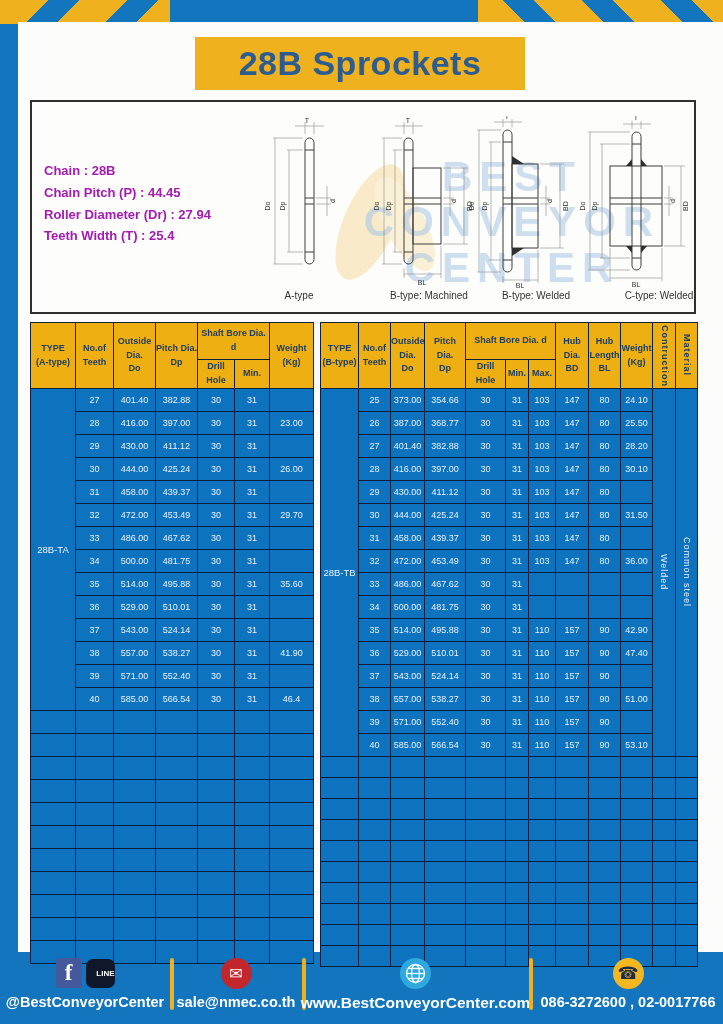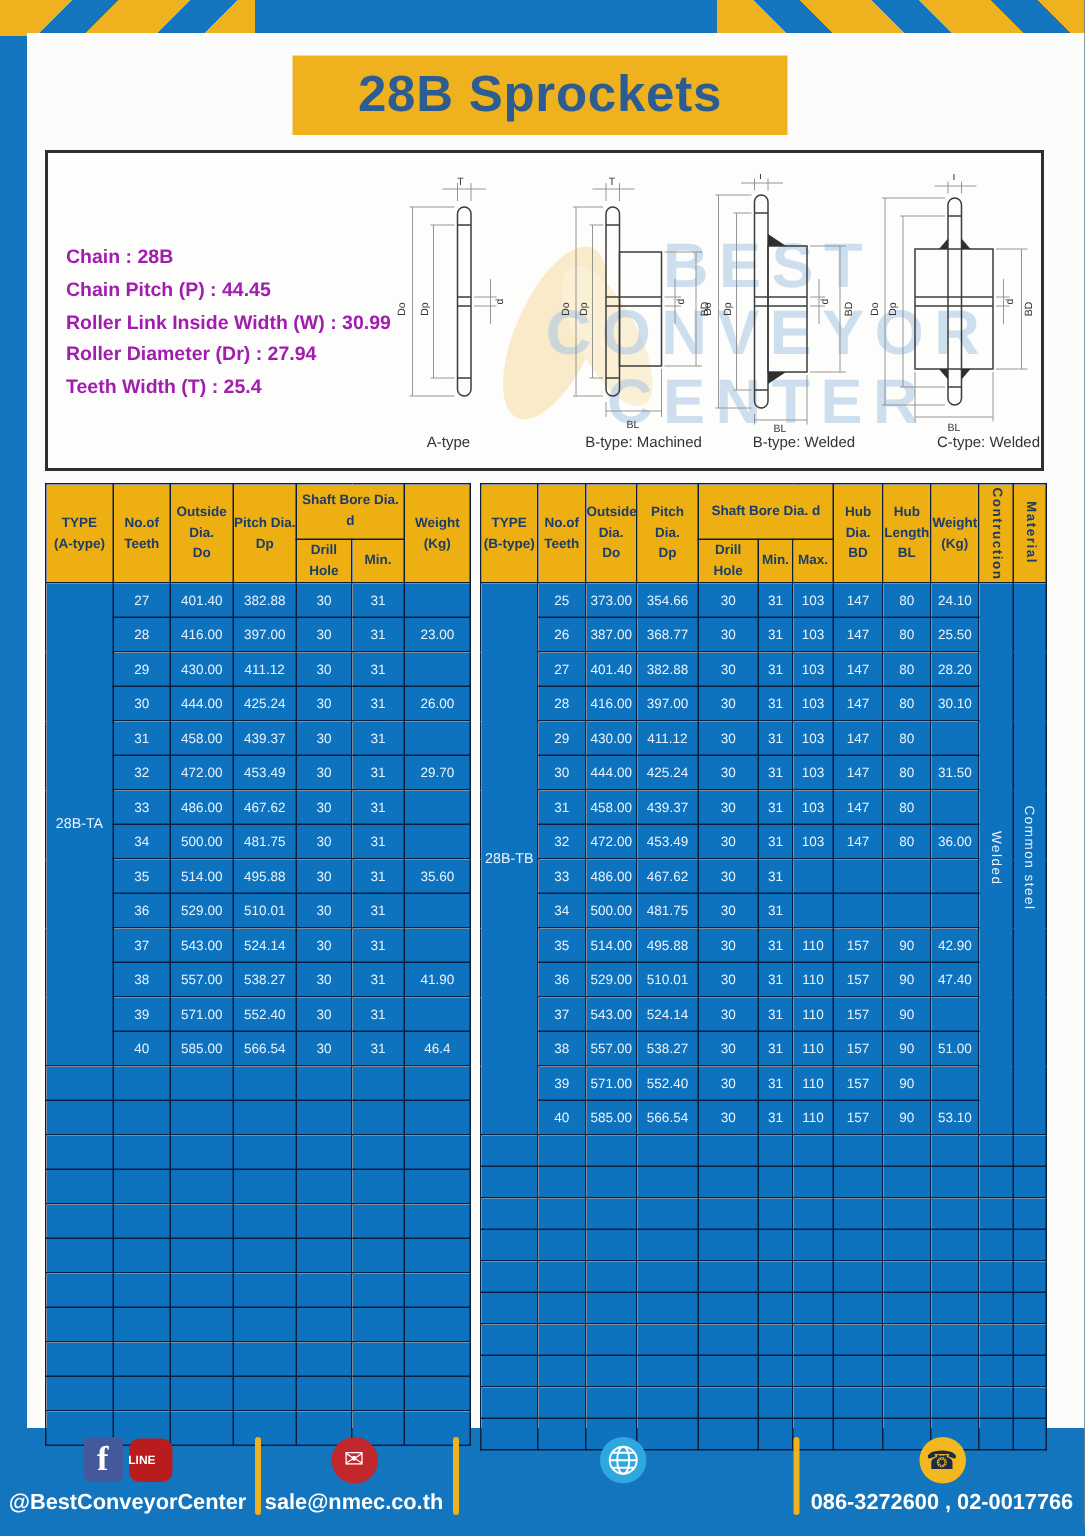--- a/index.html
+++ b/index.html
@@ -42,22 +42,22 @@
   .empty-b td{height:20px;}
   .vert{writing-mode:vertical-rl;letter-spacing:1px;text-align:center;}
   th.vert{height:auto;}
   td.type-cell{font-size:9.5px;}
   
   .footer-sec{position:absolute;display:flex;flex-direction:column;align-items:center;gap:5px;top:957px;}
   .footer-sec .label{color:#fff;font-weight:700;font-size:14.5px;white-space:nowrap;}
   .icon-row{display:flex;gap:4px;align-items:center;height:32px;}
   .fb-icon{width:26px;height:30px;background:#44599C;color:#fff;border-radius:3px;
     font:700 23px/29px "Liberation Serif",serif;text-align:center;}
-  .line-icon{width:29px;height:29px;background:#b91c1c;border-radius:7px;color:#fff;
-    font:700 8px/29px "Liberation Sans",sans-serif;text-align:left;}
+  .line-icon{width:29px;height:29px;background:#0f172a;border-radius:7px;color:#fff;
+    font:700 8px/29px "Liberation Sans",sans-serif;text-align:right;}
   .mail-icon{width:31px;height:31px;background:#C2272D;border-radius:50%;color:#fff;
     display:flex;align-items:center;justify-content:center;font-size:16px;}
   .phone-icon{width:31px;height:31px;background:#F3B81F;border-radius:50%;color:#1B2B4A;
     display:flex;align-items:center;justify-content:center;font-size:17px;}
   .footer-divider{position:absolute;top:958px;width:4px;height:52px;background:#EFB11D;border-radius:2px;}
 </style>
 </head>
 <body>
 
 <div class="page">
@@ -79,21 +79,20 @@
       </svg>
       <div class="watermark">
         <div>BEST</div>
         <div>CONVEYOR</div>
         <div>CENTER</div>
       </div>
 
       <div class="specs">
         <div>Chain : 28B</div>
         <div>Chain Pitch (P) : 44.45</div>
-        <div>Roller Link Inside Width (W) : 30.99</div>
         <div>Roller Diameter (Dr) : 27.94</div>
         <div>Teeth Width (T) : 25.4</div>
       </div>
 
       <div class="diag" style="left:227px;top:14px;">
         <svg width="80" height="172" viewBox="0 0 80 172" fill="none" stroke="#3C3C3C" stroke-width="1">
           <rect x="46" y="22" width="9" height="126" rx="4.5"></rect>
           <line x1="46" y1="34" x2="55" y2="34"></line>
             <line x1="46" y1="136" x2="55" y2="136"></line>
           <line x1="46" y1="82" x2="55" y2="82"></line>
@@ -883,20 +882,21 @@
         <circle cx="15.5" cy="15.5" r="15.5" fill="#2FA7DF"></circle>
         <g stroke="#FFFFFF" stroke-width="1.3" fill="none">
           <circle cx="15.5" cy="15.5" r="9"></circle>
           <ellipse cx="15.5" cy="15.5" rx="4" ry="9"></ellipse>
           <line x1="6.5" y1="15.5" x2="24.5" y2="15.5"></line>
           <line x1="8" y1="10.5" x2="23" y2="10.5"></line>
           <line x1="8" y1="20.5" x2="23" y2="20.5"></line>
         </g>
       </svg>
     </div>
+    <div class="label" style="font-size:15.5px;">www.BestConveyorCenter.com</div>
   </div>
   <div class="footer-divider" style="left:529px;"></div>
 
   <div class="footer-sec" style="left:533px;width:190px;">
     <div class="icon-row">
       <div class="phone-icon">☎</div>
     </div>
     <div class="label">086-3272600 , 02-0017766</div>
   </div>
 

